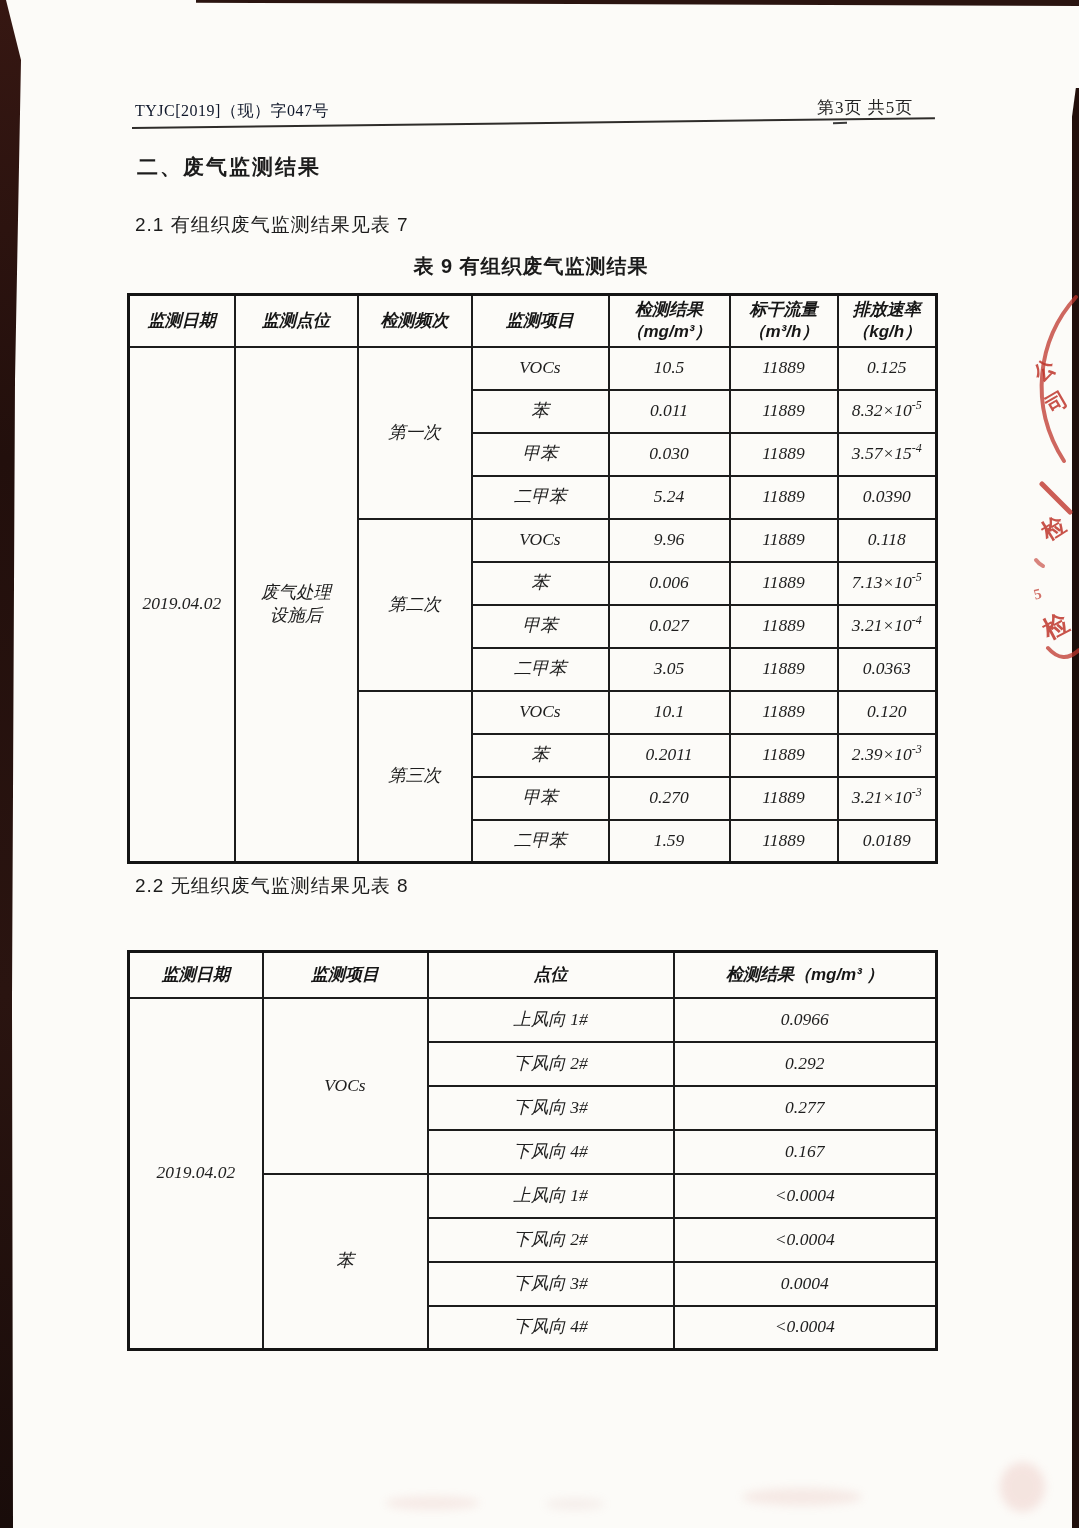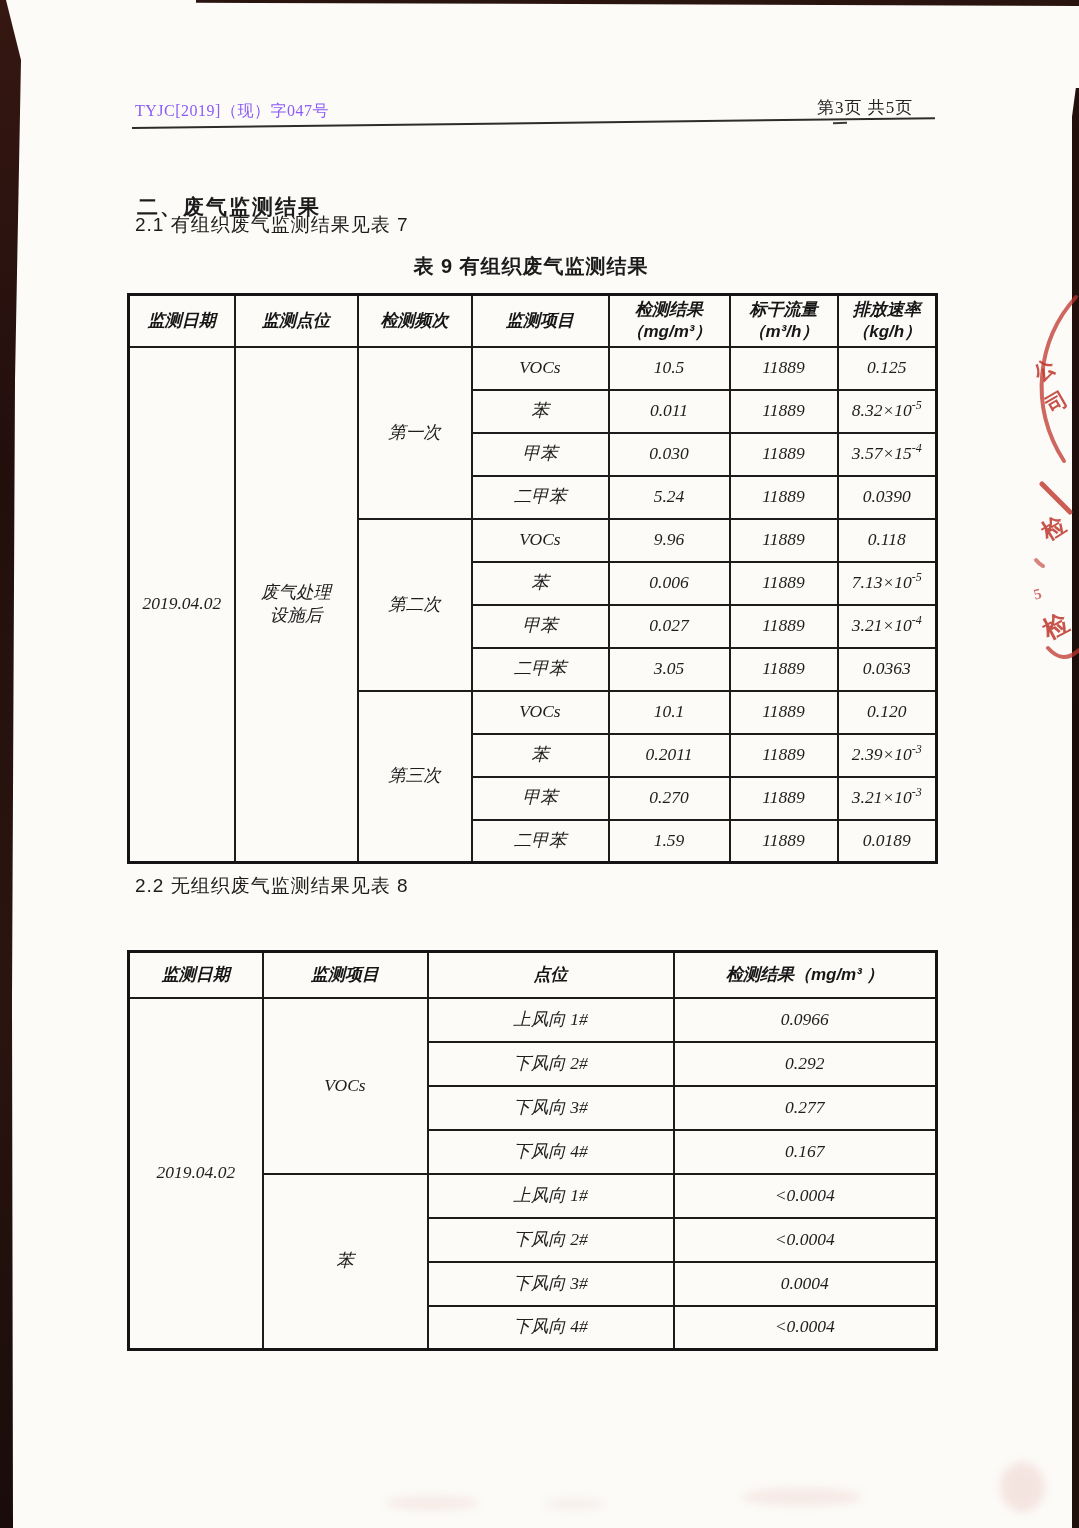--- a/index.html
+++ b/index.html
@@ -27,39 +27,39 @@
     clip-path:polygon(0 0,100% 0,100% 100%,0 45%);
   }
   .edge-right{
     position:absolute;right:0;top:88px;width:7px;height:1440px;
     background:linear-gradient(180deg,#23100c 0%,#1a0d0a 50%,#20100c 100%);
     clip-path:polygon(55% 0,100% 0,100% 100%,0 100%,0 2%);
   }
   
   .doc-num{
     position:absolute;left:135px;top:101px;
-    font-size:16px;letter-spacing:.5px;color:#8b5cf6;
+    font-size:16px;letter-spacing:.5px;color:#0f172a;
   }
   .page-ind{
     position:absolute;left:817px;top:96px;
     font-size:17px;letter-spacing:1px;color:#242424;
   }
   .header-rule{
     position:absolute;left:132px;top:127px;width:803px;height:2px;
     background:#2e2c2a;transform:rotate(-0.7deg);transform-origin:left center;
   }
   .num3-underline{
     position:absolute;left:833px;top:122px;width:14px;height:2px;
     background:#3a3a3a;transform:rotate(-2deg);
   }
   
   .sec-h{
     position:absolute;left:137px;top:153px;
     font-family:"Liberation Sans","DejaVu Sans",sans-serif;
-    font-weight:700;font-size:21px;letter-spacing:2px;color:#1c1c1c;margin-top:40px;
+    font-weight:700;font-size:21px;letter-spacing:2px;color:#1c1c1c;
   }
   .sub-h{
     position:absolute;left:135px;
     font-family:"Liberation Sans","DejaVu Sans",sans-serif;
     font-weight:400;font-size:19px;letter-spacing:1px;color:#1c1c1c;
   }
   .sub-h.s1{top:212px;}
   .sub-h.s2{top:873px;}
   .tbl-title{
     position:absolute;left:127px;width:808px;text-align:center;

